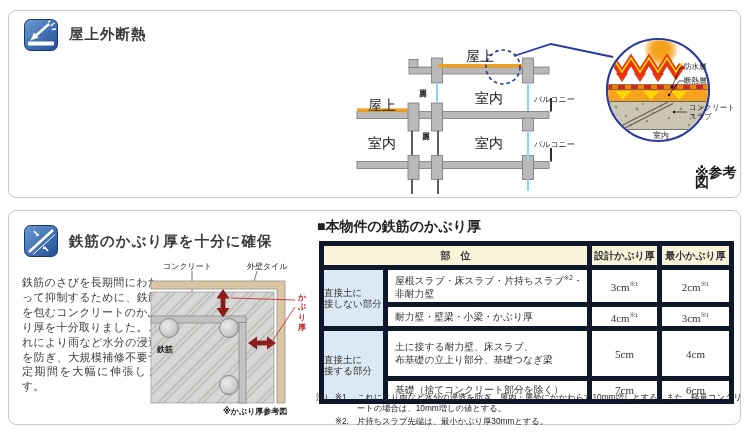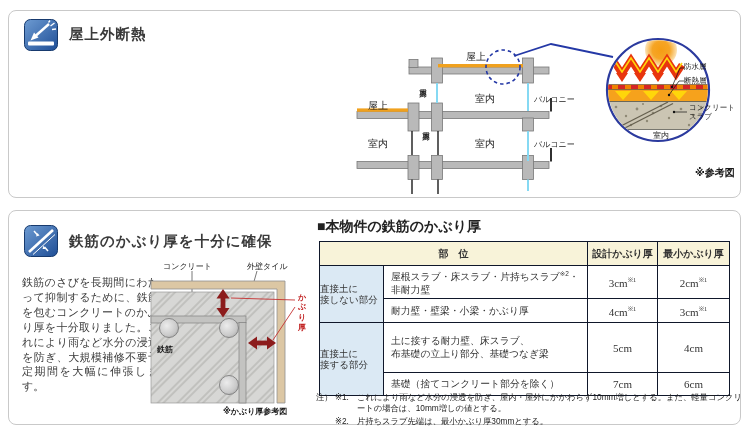--- a/index.html
+++ b/index.html
@@ -11,29 +11,29 @@
   #panel-roof{top:10px;height:186px;}
   #panel-rebar{top:210px;height:213px;}
   .sec-icon{position:absolute;left:15px;top:8px;width:34px;height:32px;}
   #panel-rebar .sec-icon{top:14px;}
   .sec-title{position:absolute;left:60px;top:14px;margin:0;font-size:14.5px;font-weight:bold;color:#3a3a3a;letter-spacing:1px;white-space:nowrap;text-align:center;}
   #panel-rebar .sec-title{top:21px;}
   .body-text{position:absolute;margin:0;color:#3b3b3b;font-weight:500;text-align:justify;}
   #roof-body{left:16px;top:52px;width:324px;font-size:10.8px;line-height:12.7px;}
   #rebar-body{left:13px;top:64px;width:137px;font-size:11px;line-height:14.9px;}
   .dsvg{position:absolute;}
-  .dlabel{position:absolute;font-size:10px;line-height:9.5px;color:#1a1a1a;white-space:pre-line;}
+  .dlabel{position:absolute;font-size:14px;line-height:9.5px;color:#1a1a1a;white-space:pre-line;}
   .dlabel.small{font-size:7.5px;line-height:8.5px;}
   .dlabel.s8{font-size:8px;line-height:9px;}
   .vert{writing-mode:vertical-rl;text-orientation:upright;letter-spacing:0.5px;}
   .red{color:#c22525;font-weight:bold;}
   .bold{font-weight:bold;}
   #table-title{position:absolute;left:308px;top:7px;font-size:14px;font-weight:bold;color:#222;}
   #cover-table{position:absolute;left:310px;top:30px;width:410px;border-collapse:collapse;table-layout:fixed;}
-  #cover-table th,#cover-table td{border:1px solid #0f172a;padding:0;vertical-align:middle;}
+  #cover-table th,#cover-table td{border:5px solid #0f172a;padding:0;vertical-align:middle;}
   #cover-table th{background:#f8f3d9;font-size:10px;color:#333;}
   #cover-table .grp{background:#dbe9f4;font-size:9.5px;white-space:pre-line;line-height:11.5px;font-weight:normal;}
   #cover-table .part{font-size:9.8px;padding:2px 4px 2px 7px;white-space:pre-line;line-height:12.5px;text-align:left;}
   #cover-table .val{font-family:"Liberation Serif","DejaVu Serif",serif;font-size:11px;text-align:center;}
   #cover-table sup{font-size:6.5px;vertical-align:super;}
   #table-notes{position:absolute;left:307px;top:181px;width:426px;display:grid;grid-template-columns:18px 21px 1fr;column-gap:1px;row-gap:3px;font-size:8.3px;line-height:10.6px;color:#222;}
 </style>
 </head>
 <body>
 

